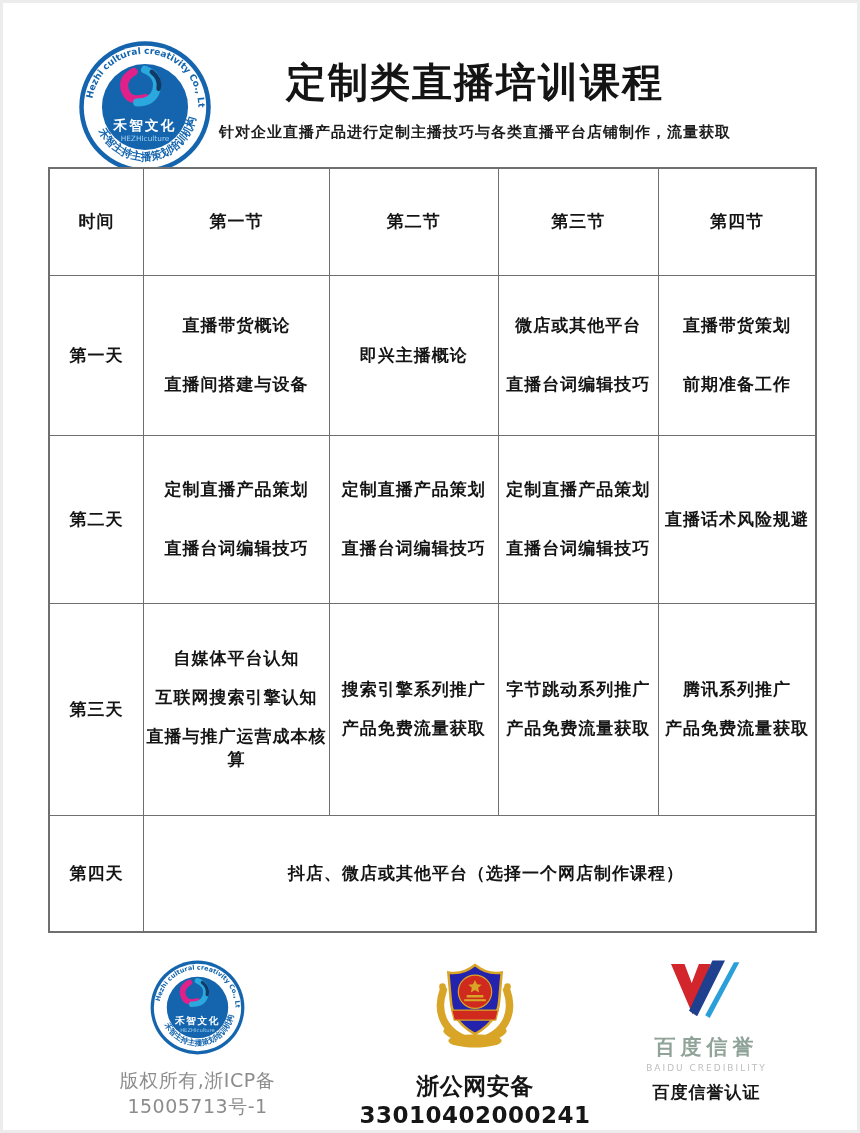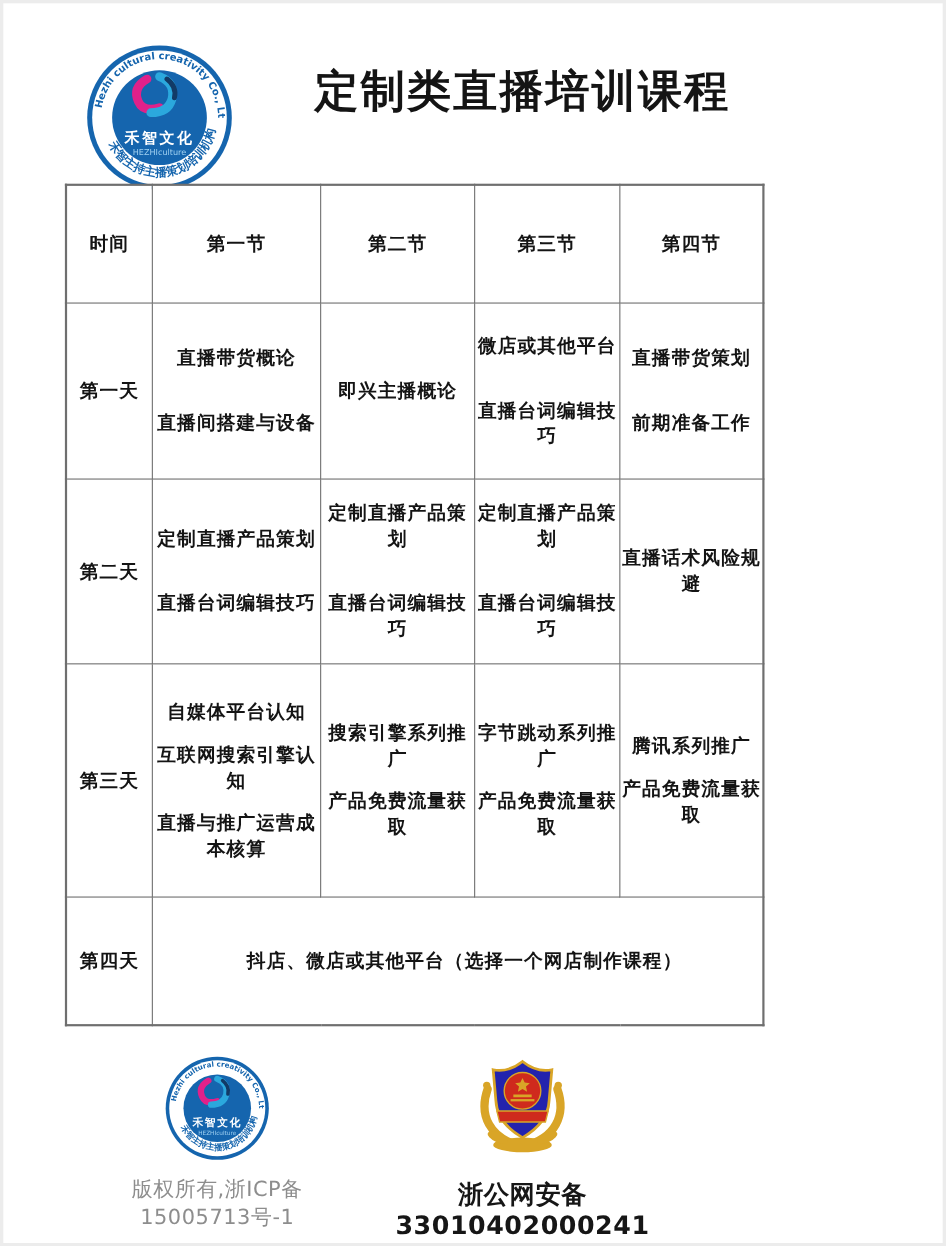--- a/index.html
+++ b/index.html
@@ -10,21 +10,21 @@
     overflow:hidden;
   }
   
   .header { position:absolute; top:0; left:0; right:0; height:164px; }
   .hz-logo { position:absolute; }
   .hz-logo.hdr { left:74px; top:36px; width:136px; height:136px; }
   .title-block { position:absolute; left:0; right:0; top:52px; text-align:center; padding-left:90px; }
   .main-title { font-size:40px; font-weight:bold; color:#141414; letter-spacing:2px; }
   .sub-title  { margin-top:13px; font-size:15px; font-weight:bold; color:#1c1c1c; letter-spacing:1px; }
   
-  table.course { position:absolute; left:56px; top:164px; width:636px; border-collapse:collapse; table-layout:fixed; }
+  table.course { position:absolute; left:45px; top:164px; width:769px; border-collapse:collapse; table-layout:fixed; }
   table.course, table.course td, table.course th { border:1px solid #6f6f6f; }
   table.course { border-width:2px; }
   table.course th, table.course td { font-weight:bold; color:#141414; font-size:17px; letter-spacing:1px; text-align:center; vertical-align:middle; background:#fff; }
   tr.head-row   { height:107px; }
   tr.day-row-1  { height:160px; }
   tr.day-row-2  { height:168px; }
   tr.day-row-3  { height:212px; }
   tr.day-row-4  { height:117px; }
   .cell-lines { display:flex; flex-direction:column; justify-content:center; align-items:center; gap:36px; }
   tr.day-row-3 .cell-lines { gap:16px; }
@@ -68,20 +68,21 @@
       </text>
       <path d="M50,29 q-12,7 -7,18 q4,9 17,5" fill="none" stroke-width="7" stroke-linecap="round" stroke="#e0218a"></path>
       <path d="M60,27 q13,5 10,18 q-3,11 -17,11" fill="none" stroke-width="7" stroke-linecap="round" stroke="#2ba8dd"></path>
       <path d="M66,29 q8,6 6,15" fill="none" stroke="#123a66" stroke-width="4" stroke-linecap="round"></path>
       <text x="60" y="80" text-anchor="middle" font-size="12" font-weight="bold" fill="#ffffff" letter-spacing="2">禾智文化</text>
       <text x="60" y="90" text-anchor="middle" font-size="6.5" fill="#9fd0f0">HEZHIculture</text>
     </svg>
 
     <div class="title-block">
       <div class="main-title">定制类直播培训课程</div>
+      <div class="sub-title">针对企业直播产品进行定制主播技巧与各类直播平台店铺制作，流量获取</div>
     </div>
   </div>
 
   <table class="course">
     <colgroup>
       <col style="width:12.35%">
         <col style="width:24.2%">
         <col style="width:22.0%">
         <col style="width:20.9%">
         <col style="width:20.55%">
@@ -221,15 +222,25 @@
         <path d="M60,12 C70,20 82,23 92,21 L89,55 C88,74 74,87 60,95 C46,87 32,74 31,55 L28,21 C38,23 50,20 60,12 Z" stroke-width="3" stroke="#d9a527" fill="#2323ad"></path>
         <circle cx="60" cy="44" r="20" stroke="#d9a527" stroke-width="1.5" fill="#cf2a1d"></circle>
         <path d="M60,30 l2.4,5 5.6,.6 -4.2,3.8 1.2,5.6 -5,-3 -5,3 1.2,-5.6 -4.2,-3.8 5.6,-.6 Z" fill="#d9a527"></path>
         <rect x="50" y="48" width="20" height="3" fill="#d9a527"></rect>
         <rect x="47" y="53" width="26" height="2.5" fill="#d9a527"></rect>
         <path d="M32,66 L88,66 L85,78 L35,78 Z" stroke="#d9a527" stroke-width="1.5" fill="#cf2a1d"></path>
       </svg>
       <div class="police-text">浙公网安备 33010402000241号</div>
     </div>
 
+    <div class="f-group f-right">
+      <svg class="baidu-svg" viewBox="0 0 100 80">
+        <path d="M10,10 L25,10 L33,31 L41,10 L54,10 L34,66 Z" fill="#d3252c"></path>
+        <path d="M56,6 L70,6 L39,68 L30,62 Z" fill="#1f3f8f"></path>
+        <path d="M80,8 L86,8 L53,70 L48,67 Z" fill="#2b9fd9"></path>
+      </svg>
+      <div class="baidu-name">百度信誉</div>
+      <div class="baidu-en">BAIDU CREDIBILITY</div>
+      <div class="baidu-cert">百度信誉认证</div>
+    </div>
 
   </div>
 </div>
 
 </body></html>

